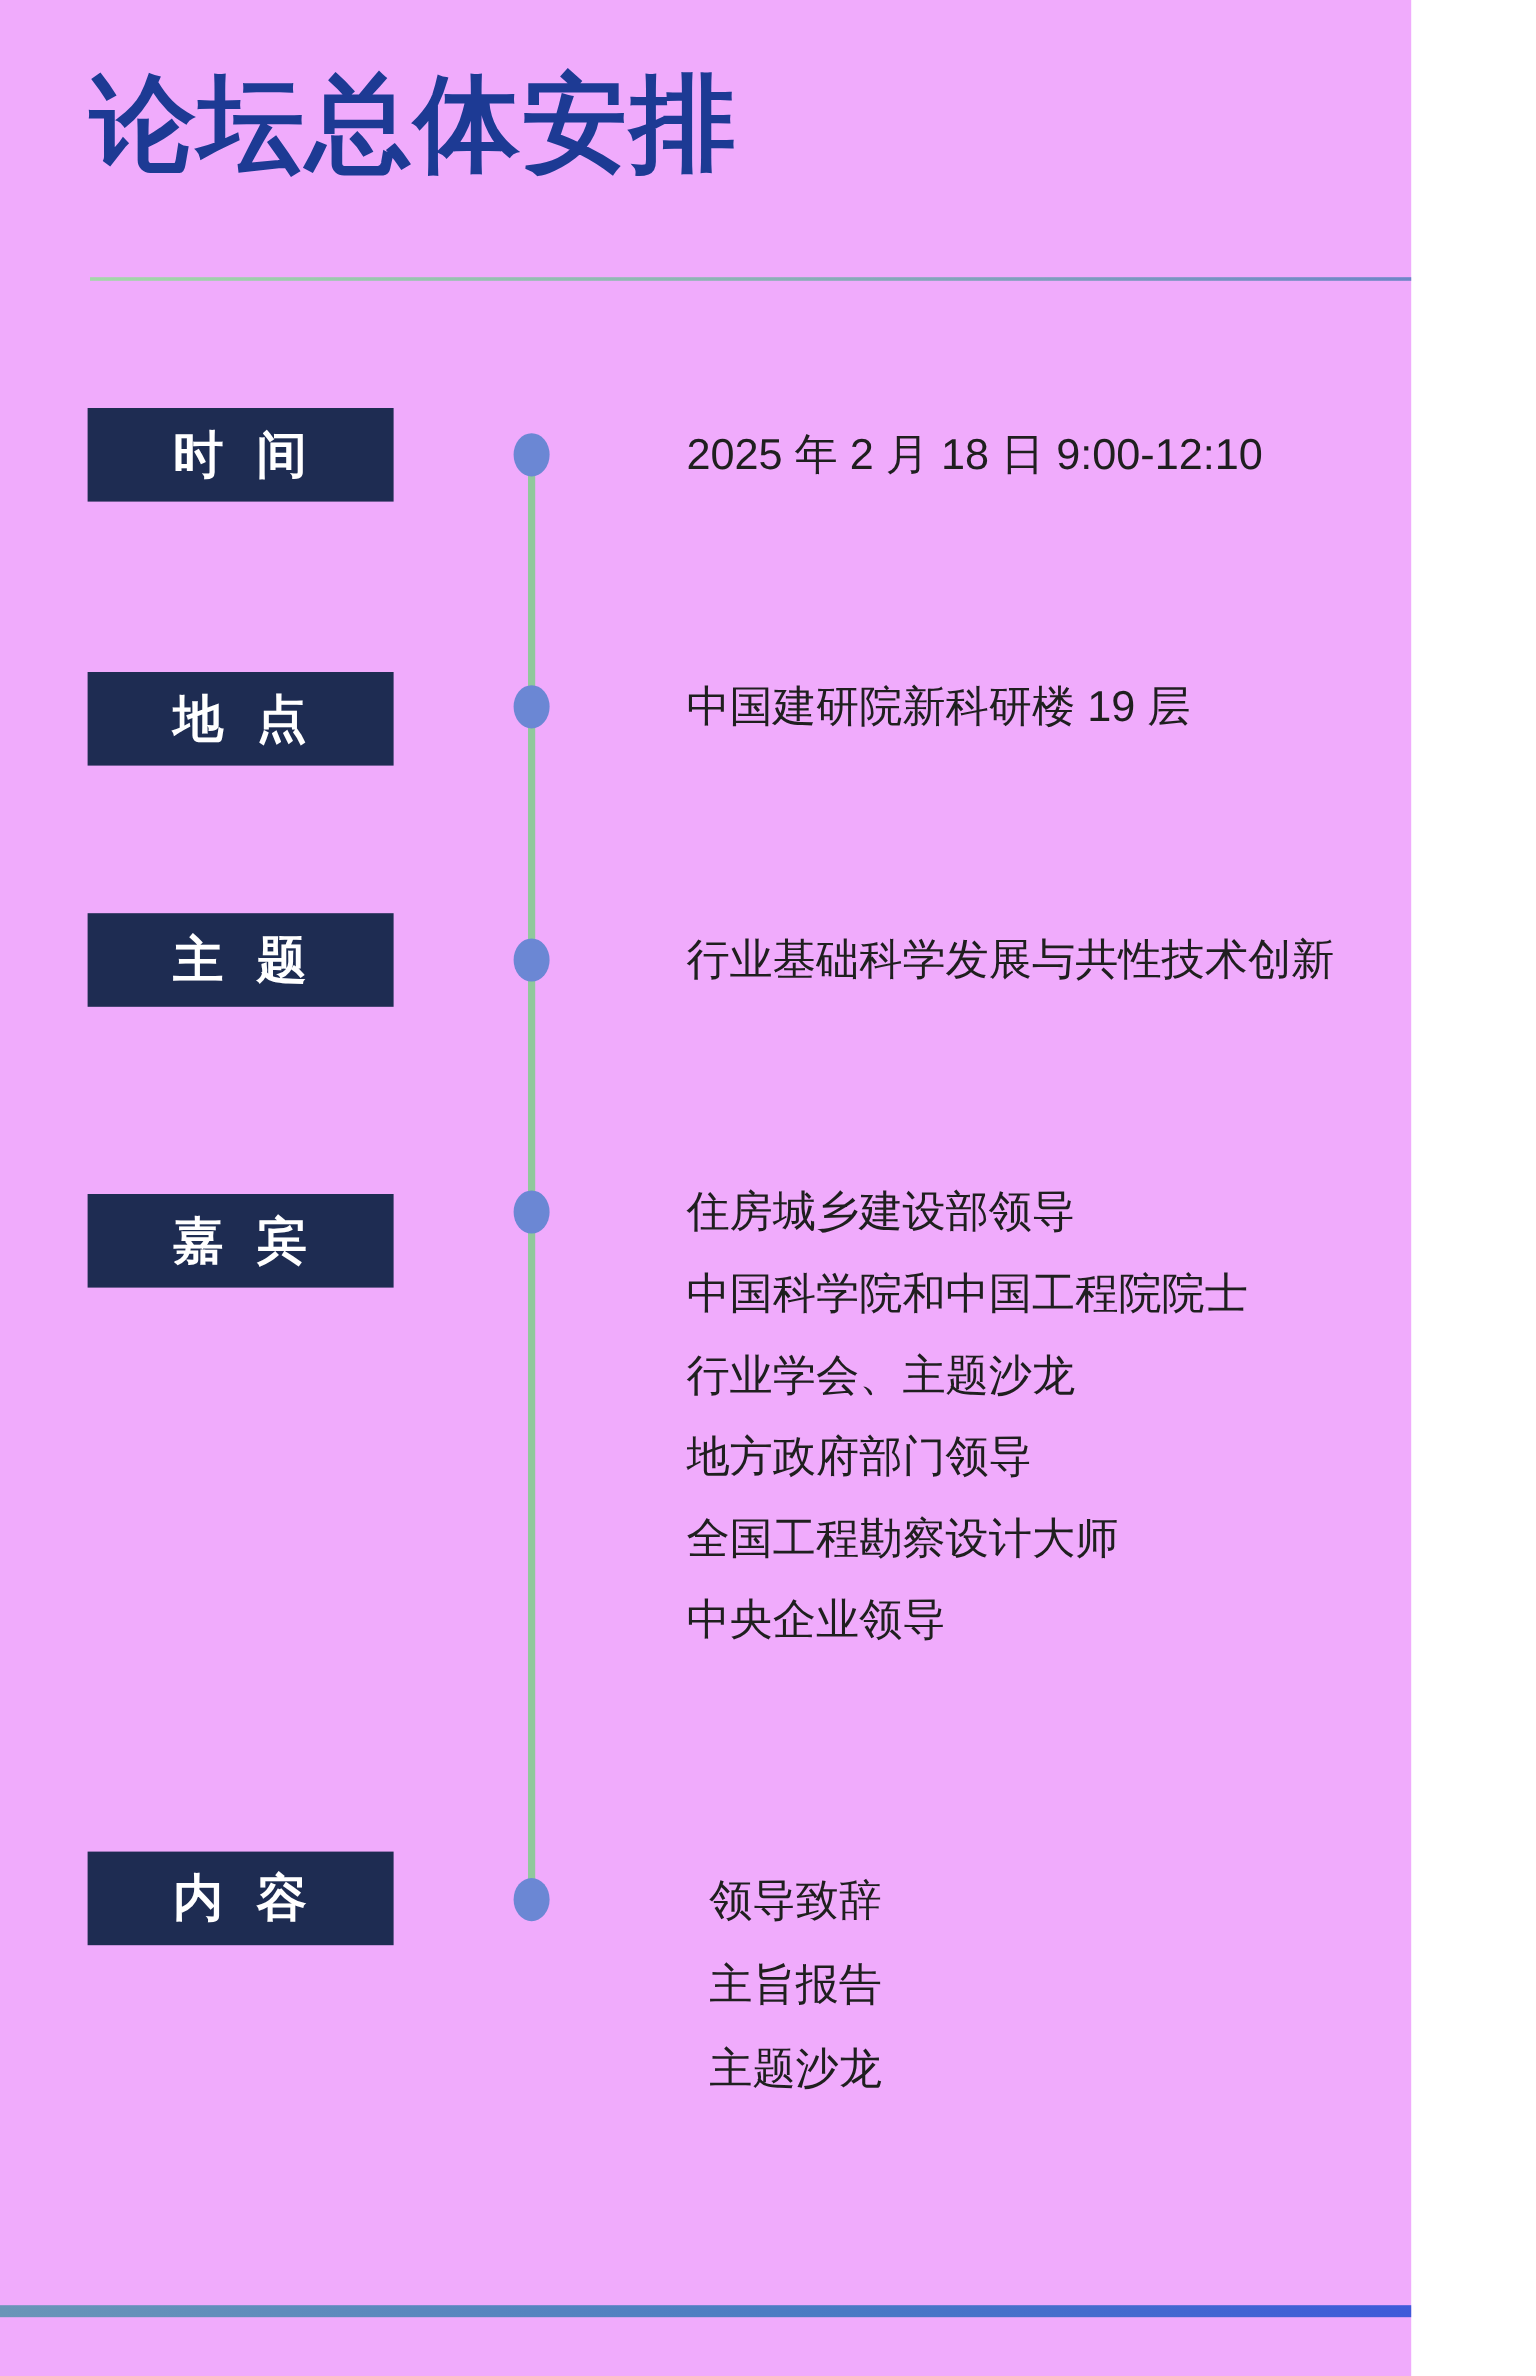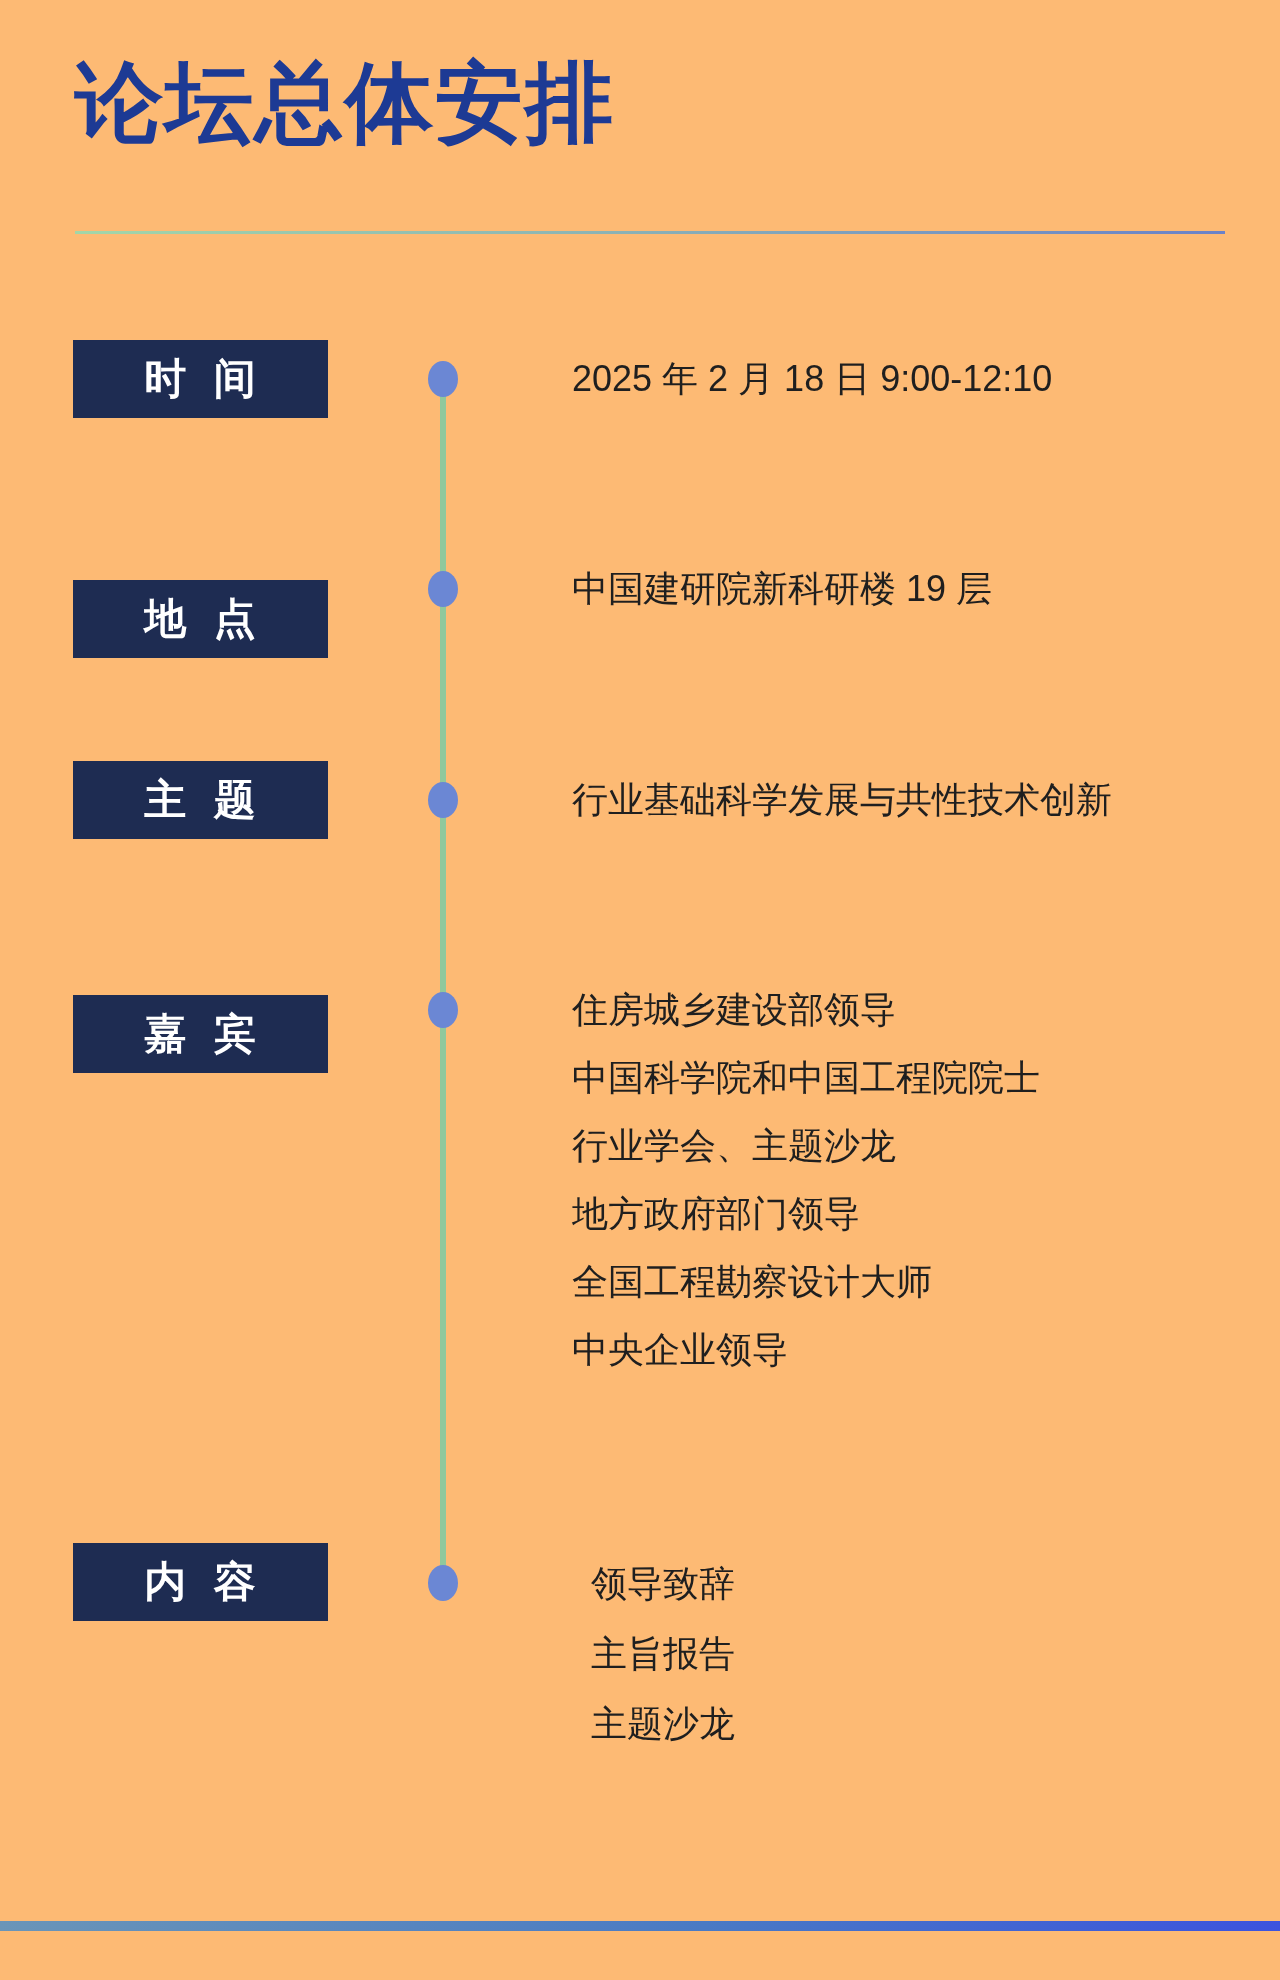--- a/index.html
+++ b/index.html
@@ -1,19 +1,19 @@
 <!DOCTYPE html>
 <html lang="zh"><head>
 <meta charset="utf-8">
 <style>
   html,body{margin:0;padding:0;background:#ffffff;}
   .page{
     position:relative;
-    width:1280px;height:1980px;
-    background:#fdba74;
+    width:1176px;height:1980px;
+    background:#f0abfc;
     overflow:hidden;
     font-family:"Liberation Sans", sans-serif;
   }
   .title{
     position:absolute;left:75px;top:52px;
     font-family:"DejaVu Serif", serif;
     font-weight:bold;
     font-size:88px;line-height:100px;
     color:#1d3a94;
     letter-spacing:2px;
@@ -78,21 +78,21 @@
   <div class="vline"></div>
 
   <div class="label-box" style="top:340px">
     <span>时 间</span>
   </div>
   <div class="dot" style="top:361px"></div>
   <div class="content" style="top:345px">
     <div>2025 年 2 月 18 日 9:00-12:10</div>
   </div>
 
-  <div class="label-box" style="top:580px">
+  <div class="label-box" style="top:560px">
     <span>地 点</span>
   </div>
   <div class="dot" style="top:571px"></div>
   <div class="content" style="top:555px">
     <div>中国建研院新科研楼 19 层</div>
   </div>
 
   <div class="label-box" style="top:761px">
     <span>主 题</span>
   </div>

